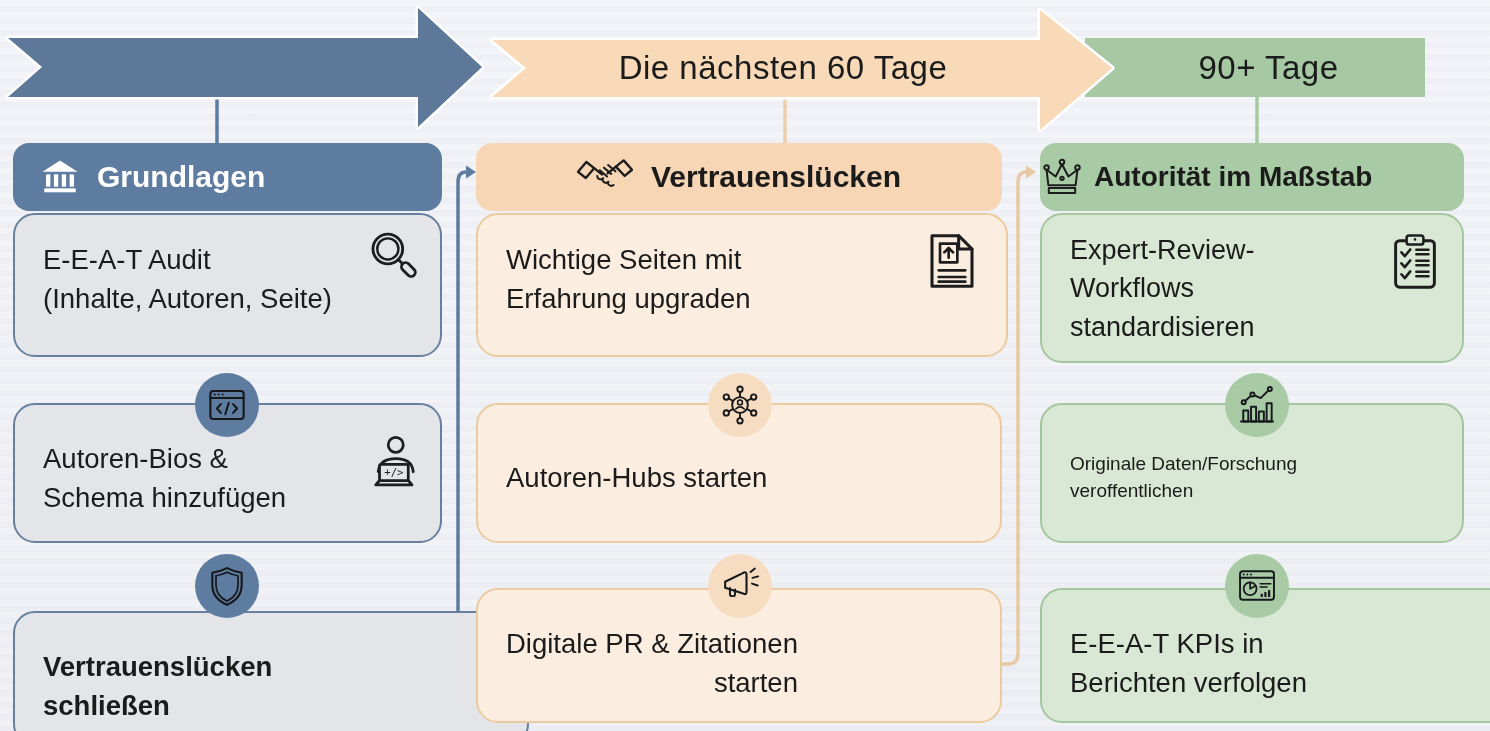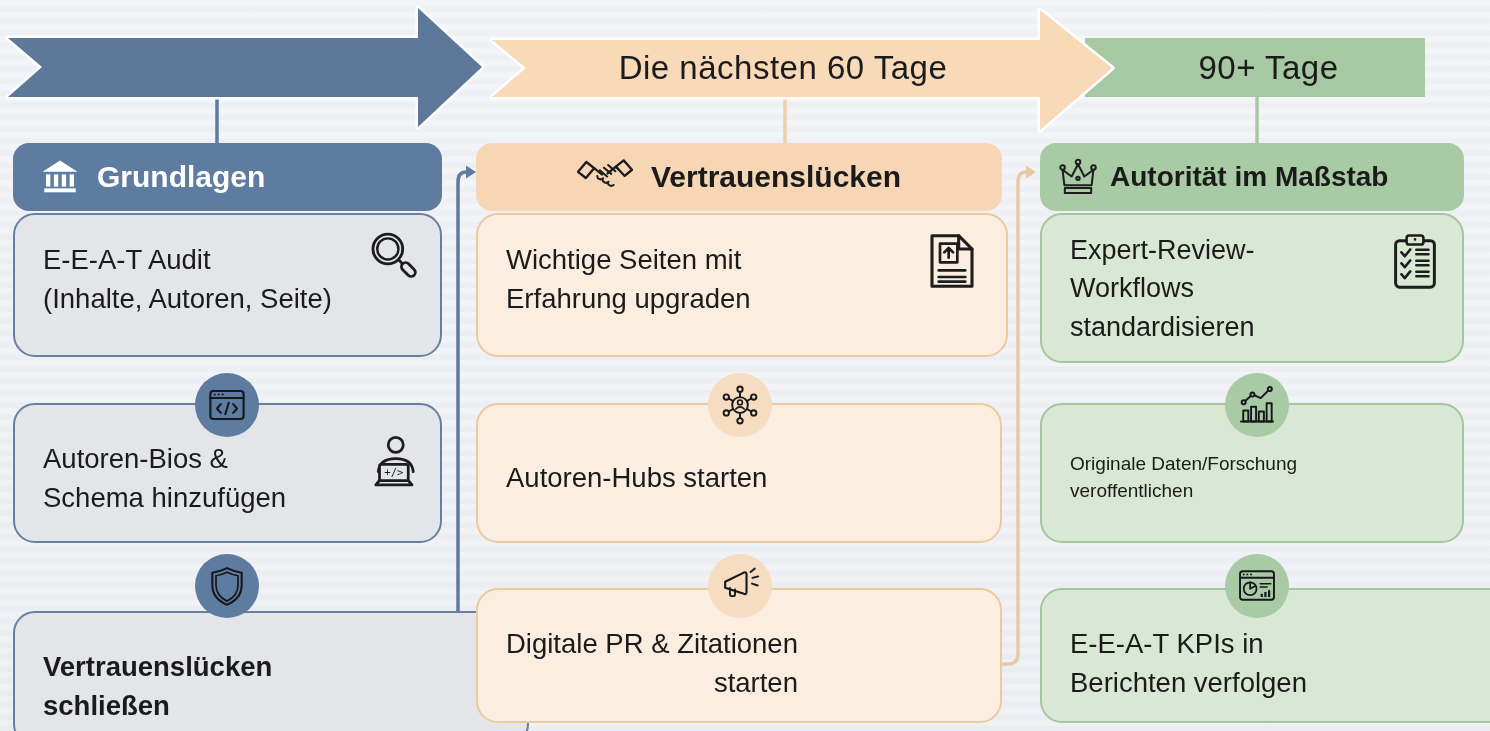--- a/index.html
+++ b/index.html
@@ -171,21 +171,21 @@
 starten</div>
   </div>
   <div class="badge" style="left:708px;top:554px;background:#f6dcc0;">
     <svg class="ico" viewBox="0 0 48 48" width="46" height="46" fill="none" stroke="#16181c" stroke-width="2.2" stroke-linecap="round" stroke-linejoin="round">
       <path d="M8.5 19.5 L28 10 Q30.8 8.8 30.8 12.2 V30 Q30.8 33.4 28 32.2 L8.5 25.8 Z"></path>
       <path d="M13.5 26 V32.5 Q13.5 34.6 16 34.6 H16.8 Q18.8 34.6 18.8 32.5 V27.6" stroke-width="2"></path>
       <path d="M35 9.5 L39.5 5.8 M37 15.5 L43 14 M36.5 21.5 L42.5 23.5" stroke-width="2"></path>
     </svg>
   </div>
 
-  <div class="header" style="left:1040px;top:143px;width:424px;height:68px;background:#a8caa4;color:#1b1b1b;padding-left:16px;gap:10px;box-sizing:border-box;font-size:28px;">
+  <div class="header" style="left:1040px;top:143px;width:424px;height:68px;background:#a8caa4;color:#1b1b1b;padding-left:0;gap:10px;box-sizing:border-box;font-size:28px;">
     <span class="h-icon">
       <svg class="ico" viewBox="0 0 48 44" width="44" height="40" fill="none" stroke="#1d1d1d" stroke-width="2.2" stroke-linecap="round" stroke-linejoin="round">
         <path d="M9 31 L7 14 L17 21.5 L24 8 L31 21.5 L41 14 L39 31 Z"></path>
         <circle cx="7" cy="11.5" r="2.5"></circle>
           <circle cx="24" cy="5.5" r="2.5"></circle>
           <circle cx="41" cy="11.5" r="2.5"></circle>
         <circle cx="24" cy="23.5" r="1.9"></circle>
         <rect x="9.5" y="34" width="29" height="5.5"></rect>
       </svg>
     </span>

